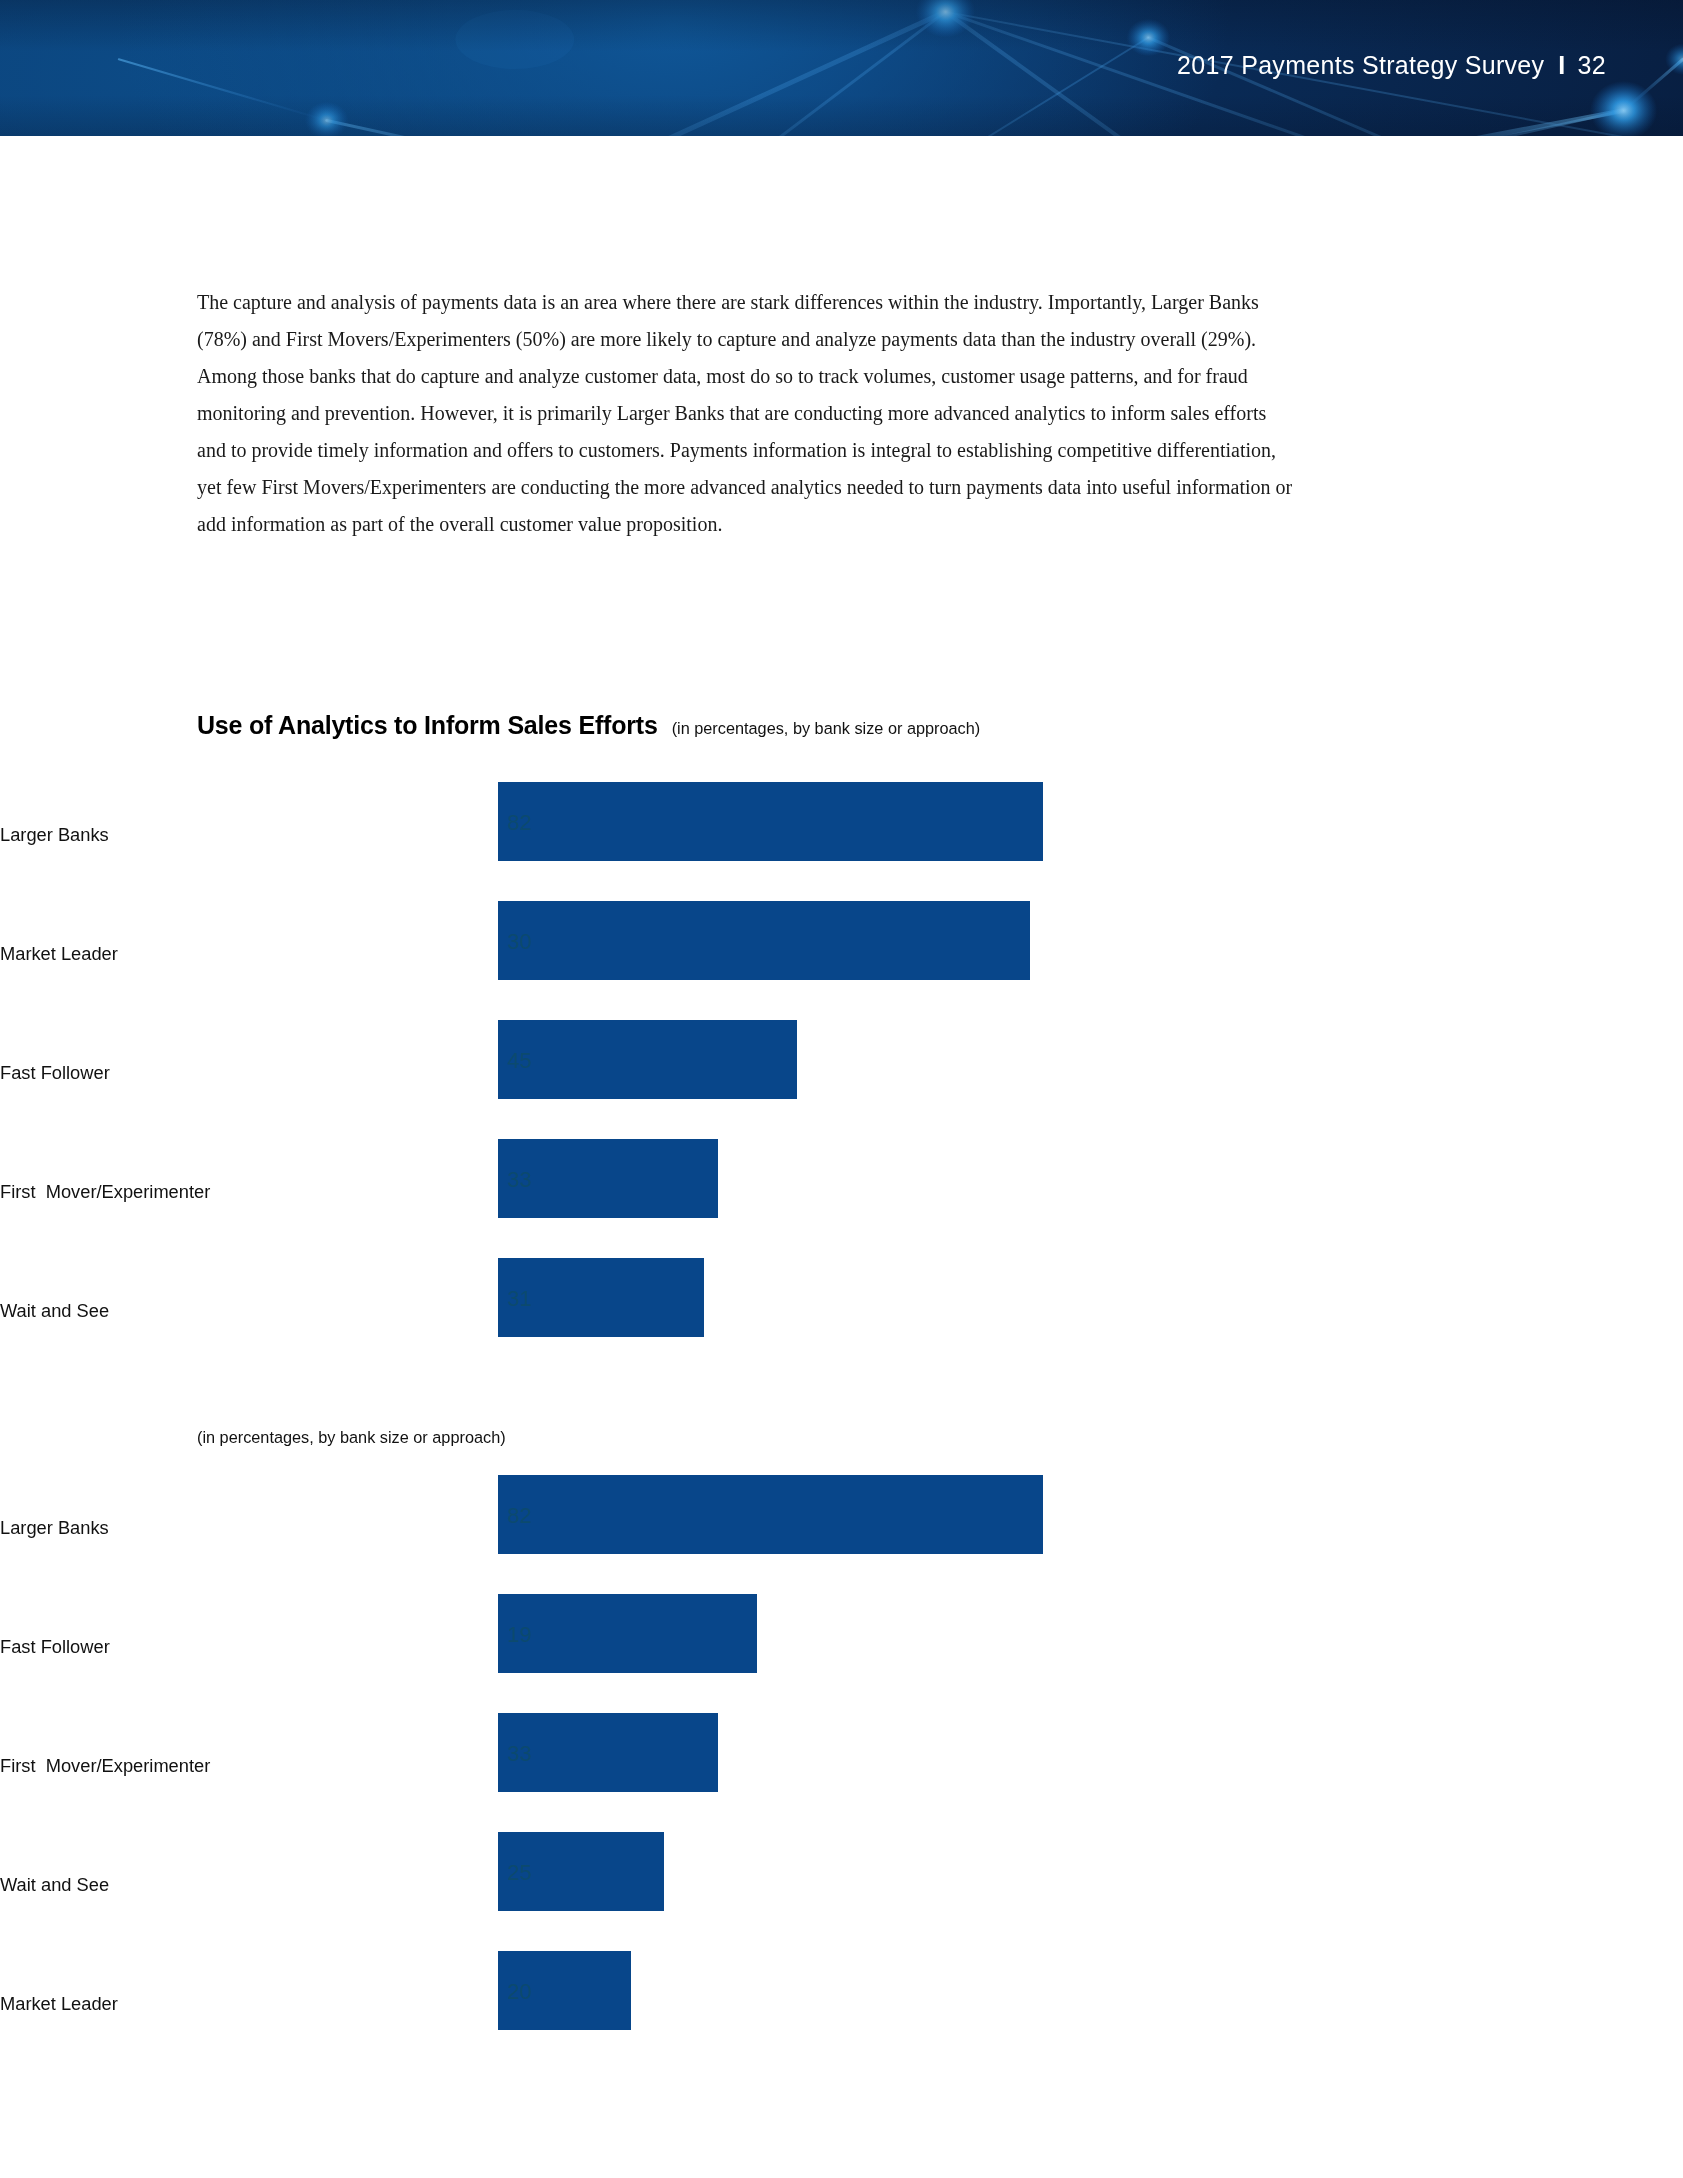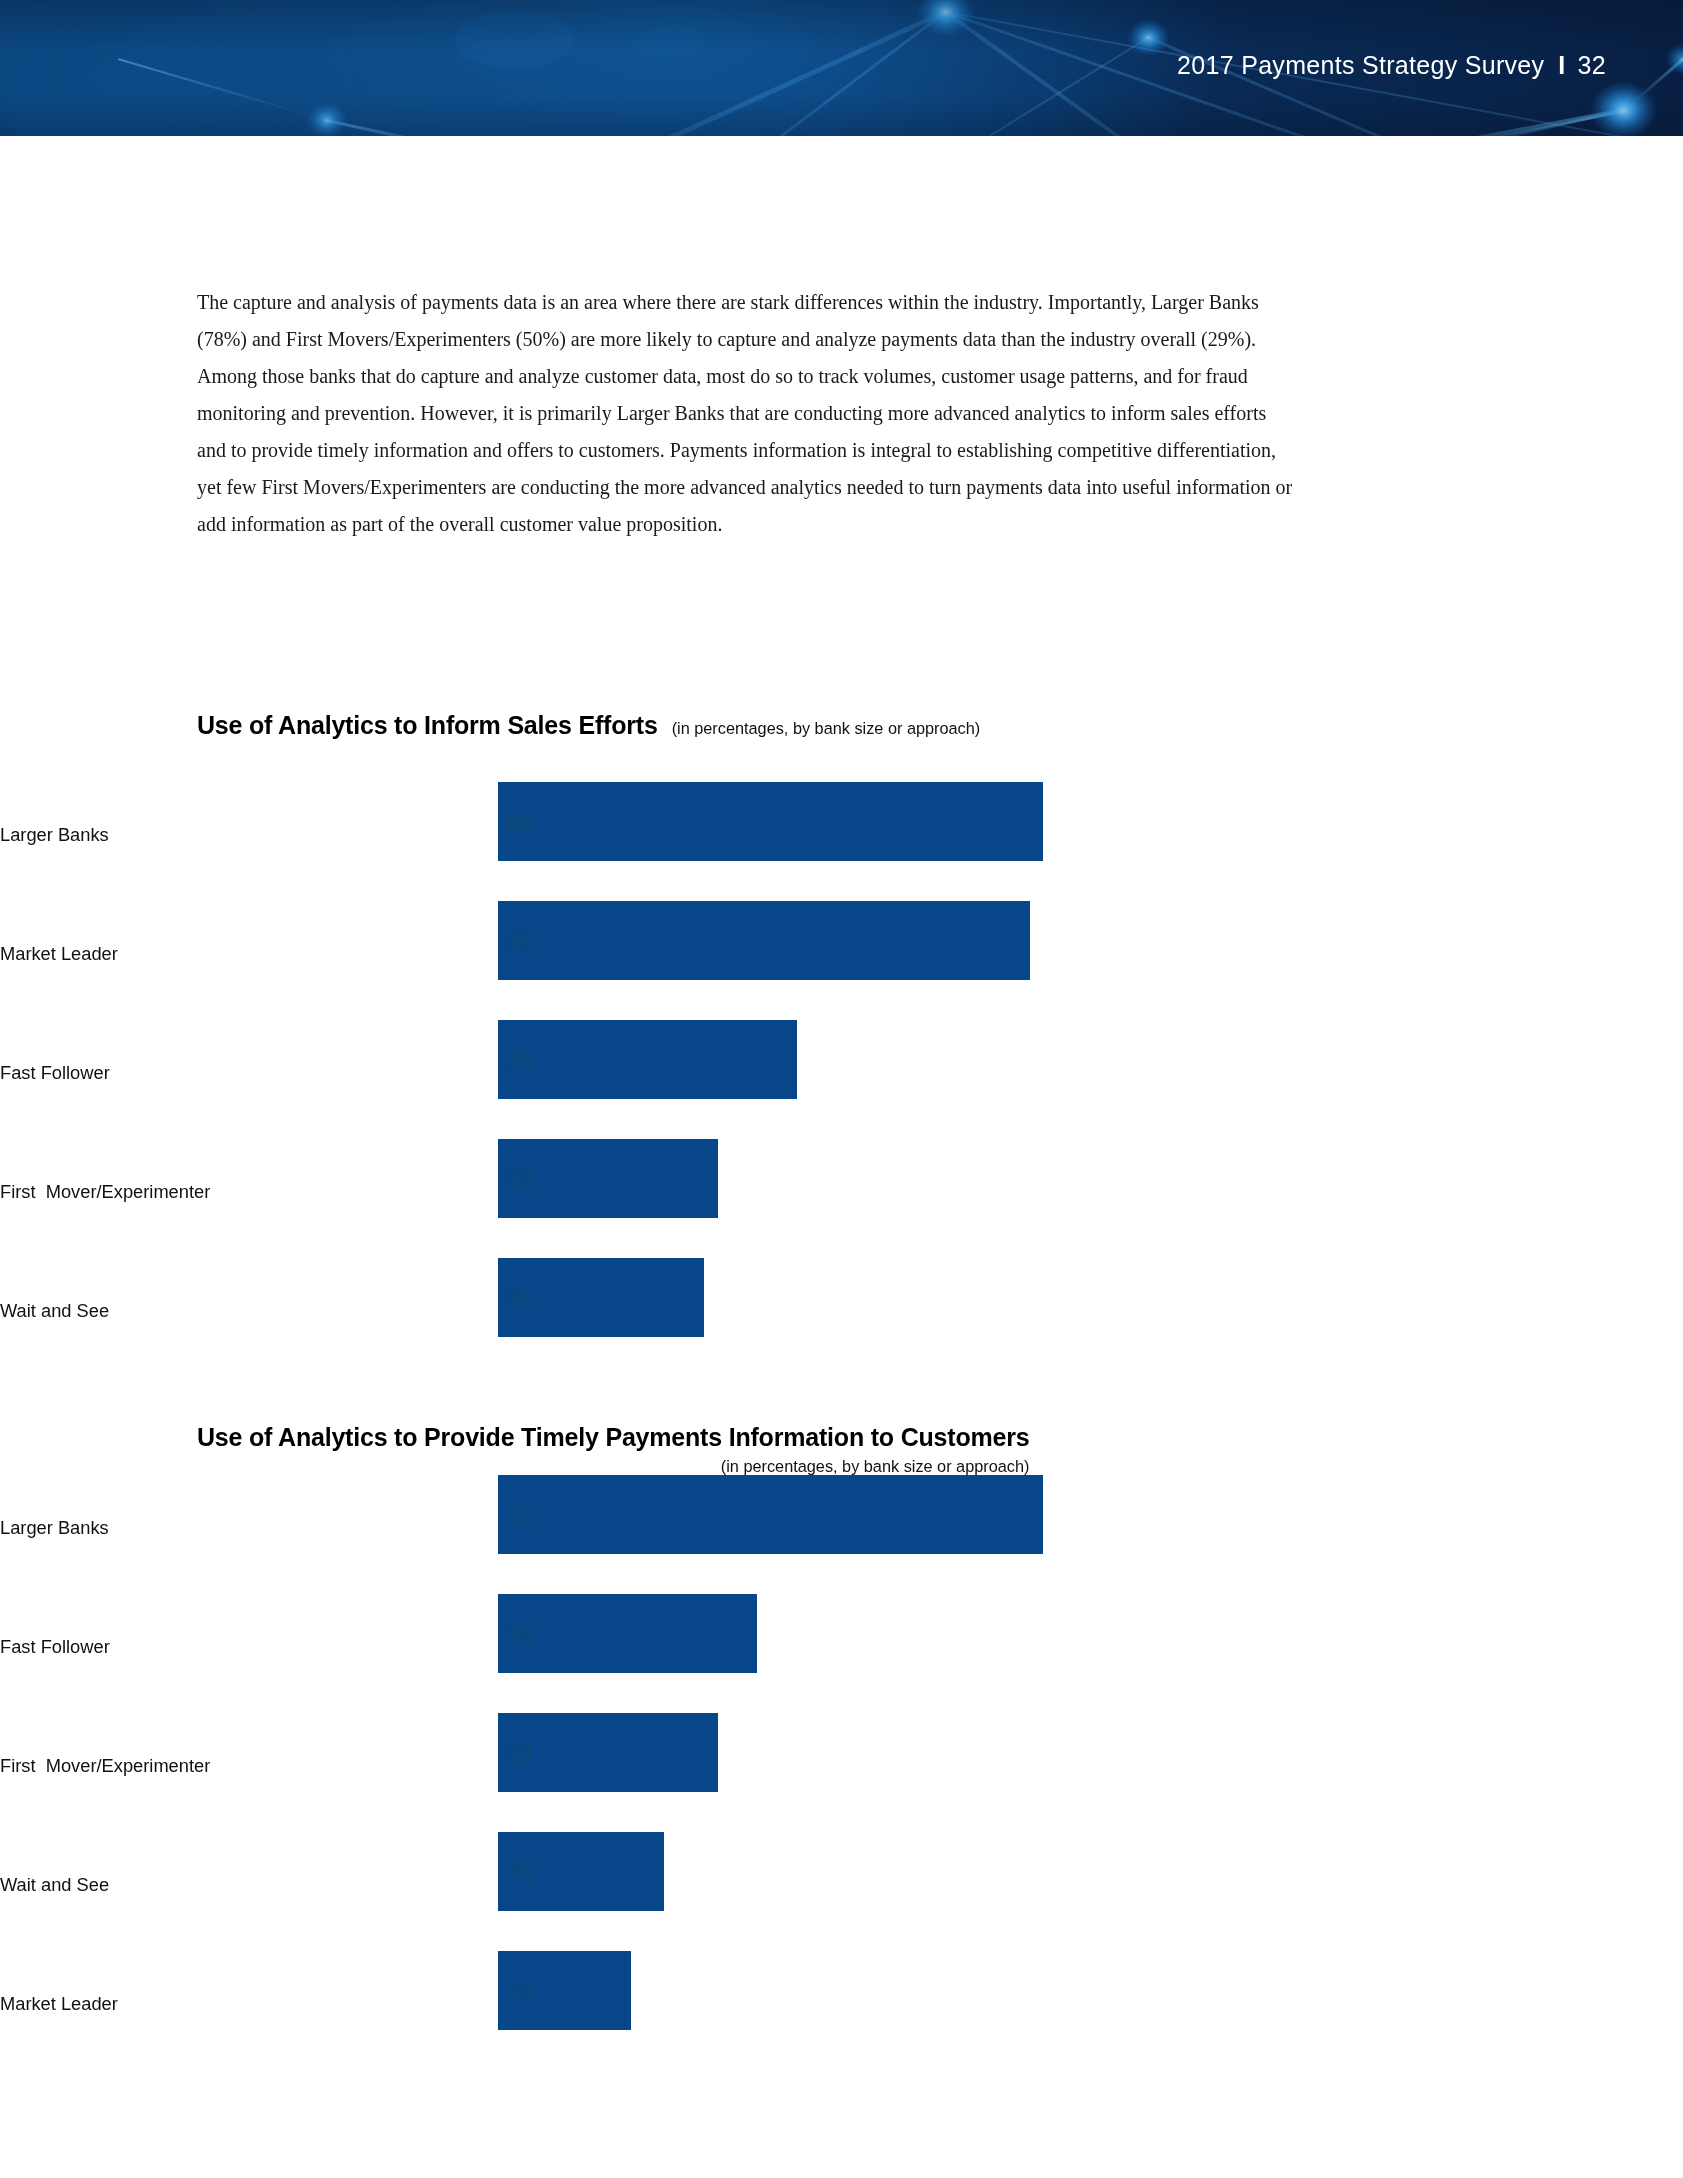--- a/index.html
+++ b/index.html
@@ -216,21 +216,20 @@
     <div class="bar-value" style="top:28px;">33</div>
   </div>
   <div class="bar-row">
     <div class="bar-rect" style="width:206px;"></div>
     <div class="bar-label" style="top:30px;">Wait and See</div>
     <div class="bar-value" style="top:28px;">31</div>
   </div>
 </div>
 
 <div class="chart-head" style="top:1423px;">
-  <div class="chart-title">Use of Analytics to Provide Timely Payments Information to Customers</div>
   <div class="chart-sub-block">(in percentages, by bank size or approach)</div>
 </div>
 
 <div class="chart" id="chart-2" style="top:1475px;">
   <div class="bar-row">
     <div class="bar-rect" style="width:545px;"></div>
     <div class="bar-label" style="top:30px;">Larger Banks</div>
     <div class="bar-value" style="top:28px;">82</div>
   </div>
   <div class="bar-row">

